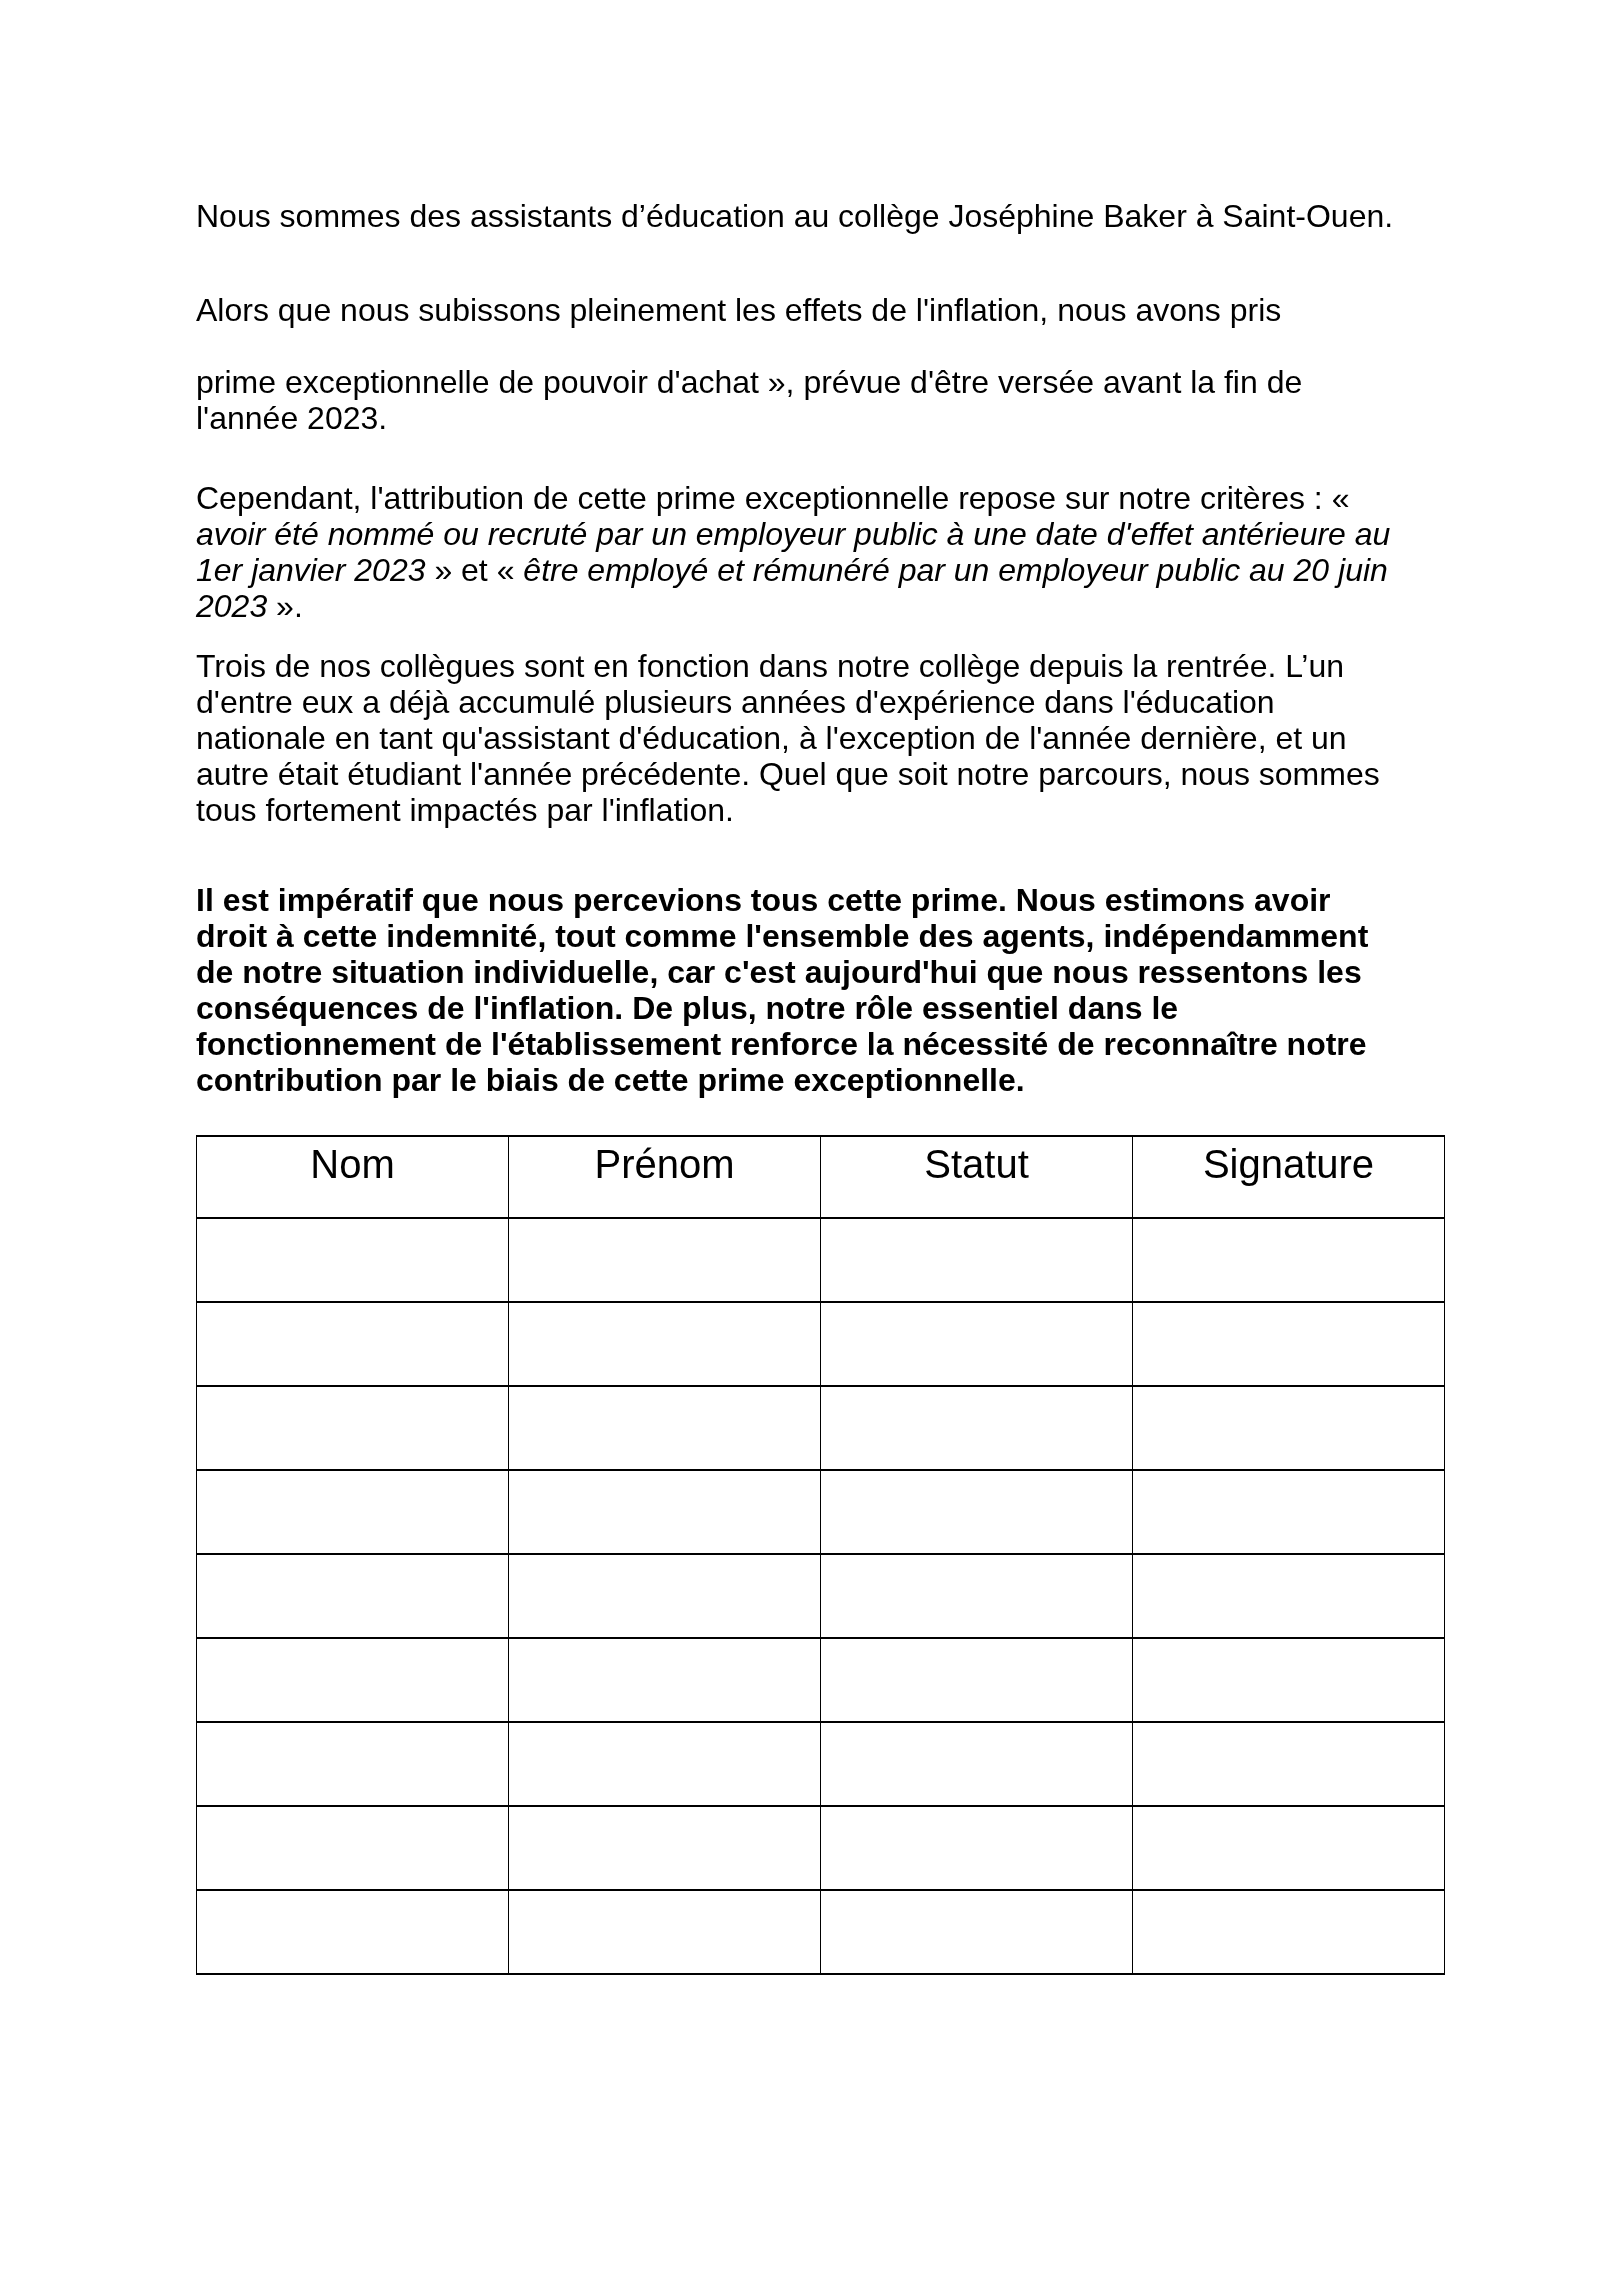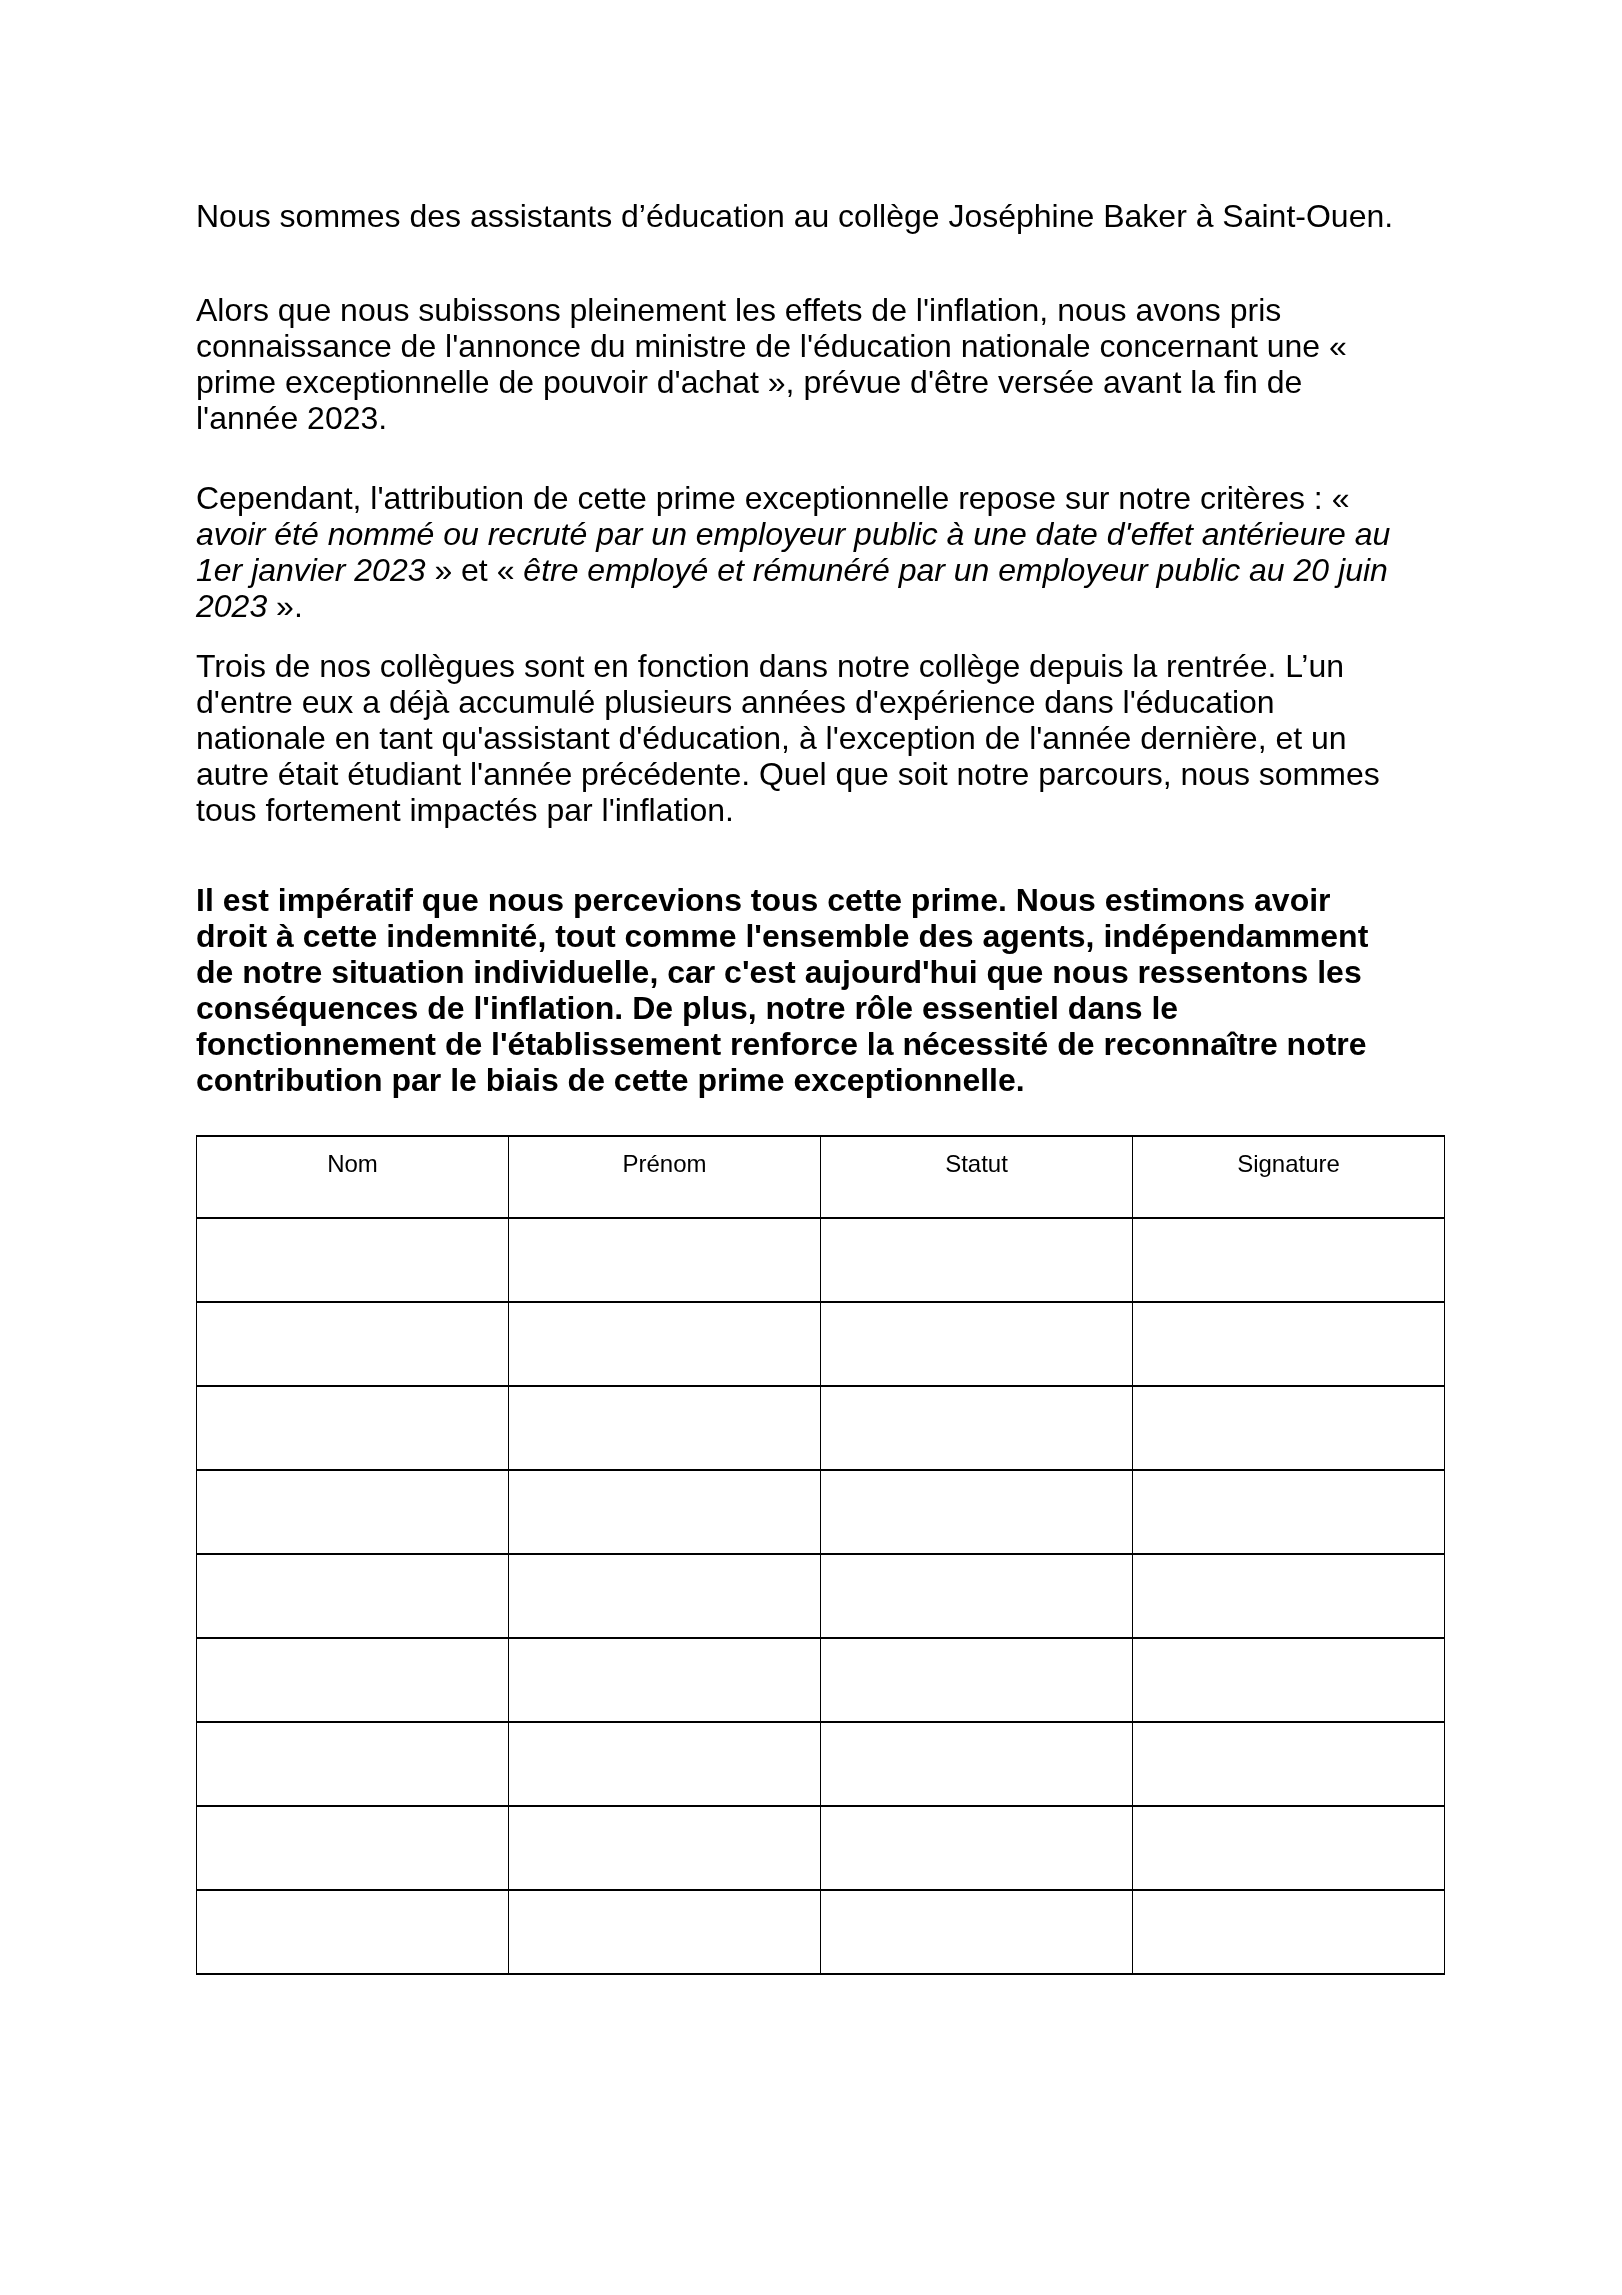--- a/index.html
+++ b/index.html
@@ -47,36 +47,36 @@
     border-right: 1.3px solid #000000;
     box-sizing: border-box;
     padding: 0;
   }
   .sig-table th {
     height: 82px;
     vertical-align: top;
     padding-top: 9.2px;
     text-align: center;
     font-weight: normal;
-    font-size: 24px;
+    font-size: 40px;
     line-height: 36px;
   }
   .sig-table td {
     height: 84px;
   }
 </style>
 </head>
 <body>
 
 <div class="page">
   <div class="content">
 
     <p class="para para-intro"><span>Nous sommes des assistants d’éducation au collège Joséphine Baker à Saint-Ouen.</span></p>
 
-    <p class="para para-context"><span>Alors que nous subissons pleinement les effets de l'inflation, nous avons pris</span><br><span>connaissance de l'annonce du ministre de l'éducation nationale concernant une «</span><br><span>prime exceptionnelle de pouvoir d'achat », prévue d'être versée avant la fin de</span><br><span>l'année 2023.</span></p>
+    <p class="para para-context"><span>Alors que nous subissons pleinement les effets de l'inflation, nous avons pris</span><br><br><span>prime exceptionnelle de pouvoir d'achat », prévue d'être versée avant la fin de</span><br><span>l'année 2023.</span></p>
 
     <p class="para para-criteria"><span>Cependant, l'attribution de cette prime exceptionnelle repose sur notre critères : «</span><br><i>avoir été nommé ou recruté par un employeur public à une date d'effet antérieure au</i><br><i>1er janvier 2023</i><span> » et « </span><i>être employé et rémunéré par un employeur public au 20 juin</i><br><i>2023</i><span> ».</span></p>
 
     <p class="para para-colleagues"><span>Trois de nos collègues sont en fonction dans notre collège depuis la rentrée. L’un</span><br><span>d'entre eux a déjà accumulé plusieurs années d'expérience dans l'éducation</span><br><span>nationale en tant qu'assistant d'éducation, à l'exception de l'année dernière, et un</span><br><span>autre était étudiant l'année précédente. Quel que soit notre parcours, nous sommes</span><br><span>tous fortement impactés par l'inflation.</span></p>
 
     <p class="para para-demand"><span>Il est impératif que nous percevions tous cette prime. Nous estimons avoir</span><br><span>droit à cette indemnité, tout comme l'ensemble des agents, indépendamment</span><br><span>de notre situation individuelle, car c'est aujourd'hui que nous ressentons les</span><br><span>conséquences de l'inflation. De plus, notre rôle essentiel dans le</span><br><span>fonctionnement de l'établissement renforce la nécessité de reconnaître notre</span><br><span>contribution par le biais de cette prime exceptionnelle.</span></p>
 
 
     <table class="sig-table">
       <thead>

